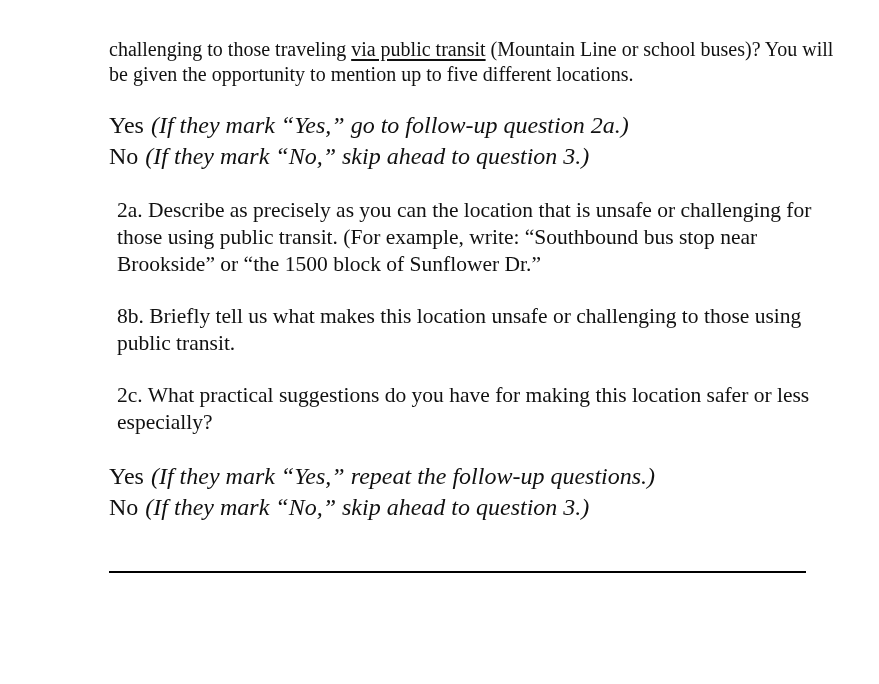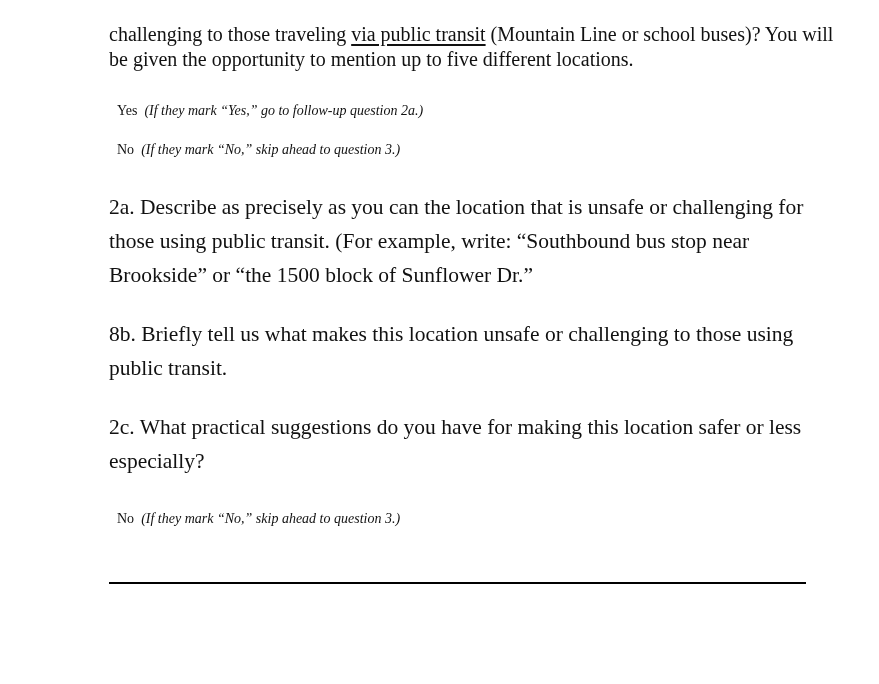--- a/index.html
+++ b/index.html
@@ -5,51 +5,51 @@
   html, body {
     margin: 0;
     padding: 0;
     background: #ffffff;
   }
   .page {
     position: relative;
     width: 879px;
     height: 684px;
     box-sizing: border-box;
-    padding: 22px 20px 0 109px;
+    padding: 37px 20px 0 109px;
     background: #ffffff;
     color: #111111;
     font-family: "Liberation Serif", "DejaVu Serif", serif;
     overflow: hidden;
   }
   .para-small {
     font-size: 20px;
     line-height: 25px;
     margin: 0 0 23px 0;
     width: 750px;
     white-space: pre-line;
   }
   .para-body {
     font-size: 21.5px;
-    line-height: 34px;
-    margin: 0 0 25px 0;
+    line-height: 27px;
+    margin: 0 0 25px 8px;
     width: 750px;
     white-space: pre-line;
   }
   .underlined {
     text-decoration: underline;
     text-underline-offset: 3px;
   }
   .yn-block {
     margin: 0 0 25px 0;
   }
   .yn-line {
-    font-size: 14px;
+    font-size: 24px;
     line-height: 31px;
-    margin: 8px;
+    margin: 0;
     width: 750px;
   }
   .yn-note {
     font-style: italic;
     margin-left: 7px;
   }
   .divider {
     width: 697px;
     height: 2px;
     background: #000000;
@@ -74,18 +74,19 @@
 Brookside” or “the 1500 block of Sunflower Dr.”</p>
 
   <p class="para-body">8b. Briefly tell us what makes this location unsafe or challenging to those using
 public transit.</p>
 
   <p class="para-body">2c. What practical suggestions do you have for making this location safer or less
 especially?</p>
 
 
   <div class="yn-block">
+    <p class="yn-line"><span>Yes</span><span class="yn-note">(If they mark “Yes,” repeat the follow-up questions.)</span></p>
     <p class="yn-line"><span>No</span><span class="yn-note">(If they mark “No,” skip ahead to question 3.)</span></p>
   </div>
 
   <div class="divider"></div>
 
 </div>
 
 </body></html>

